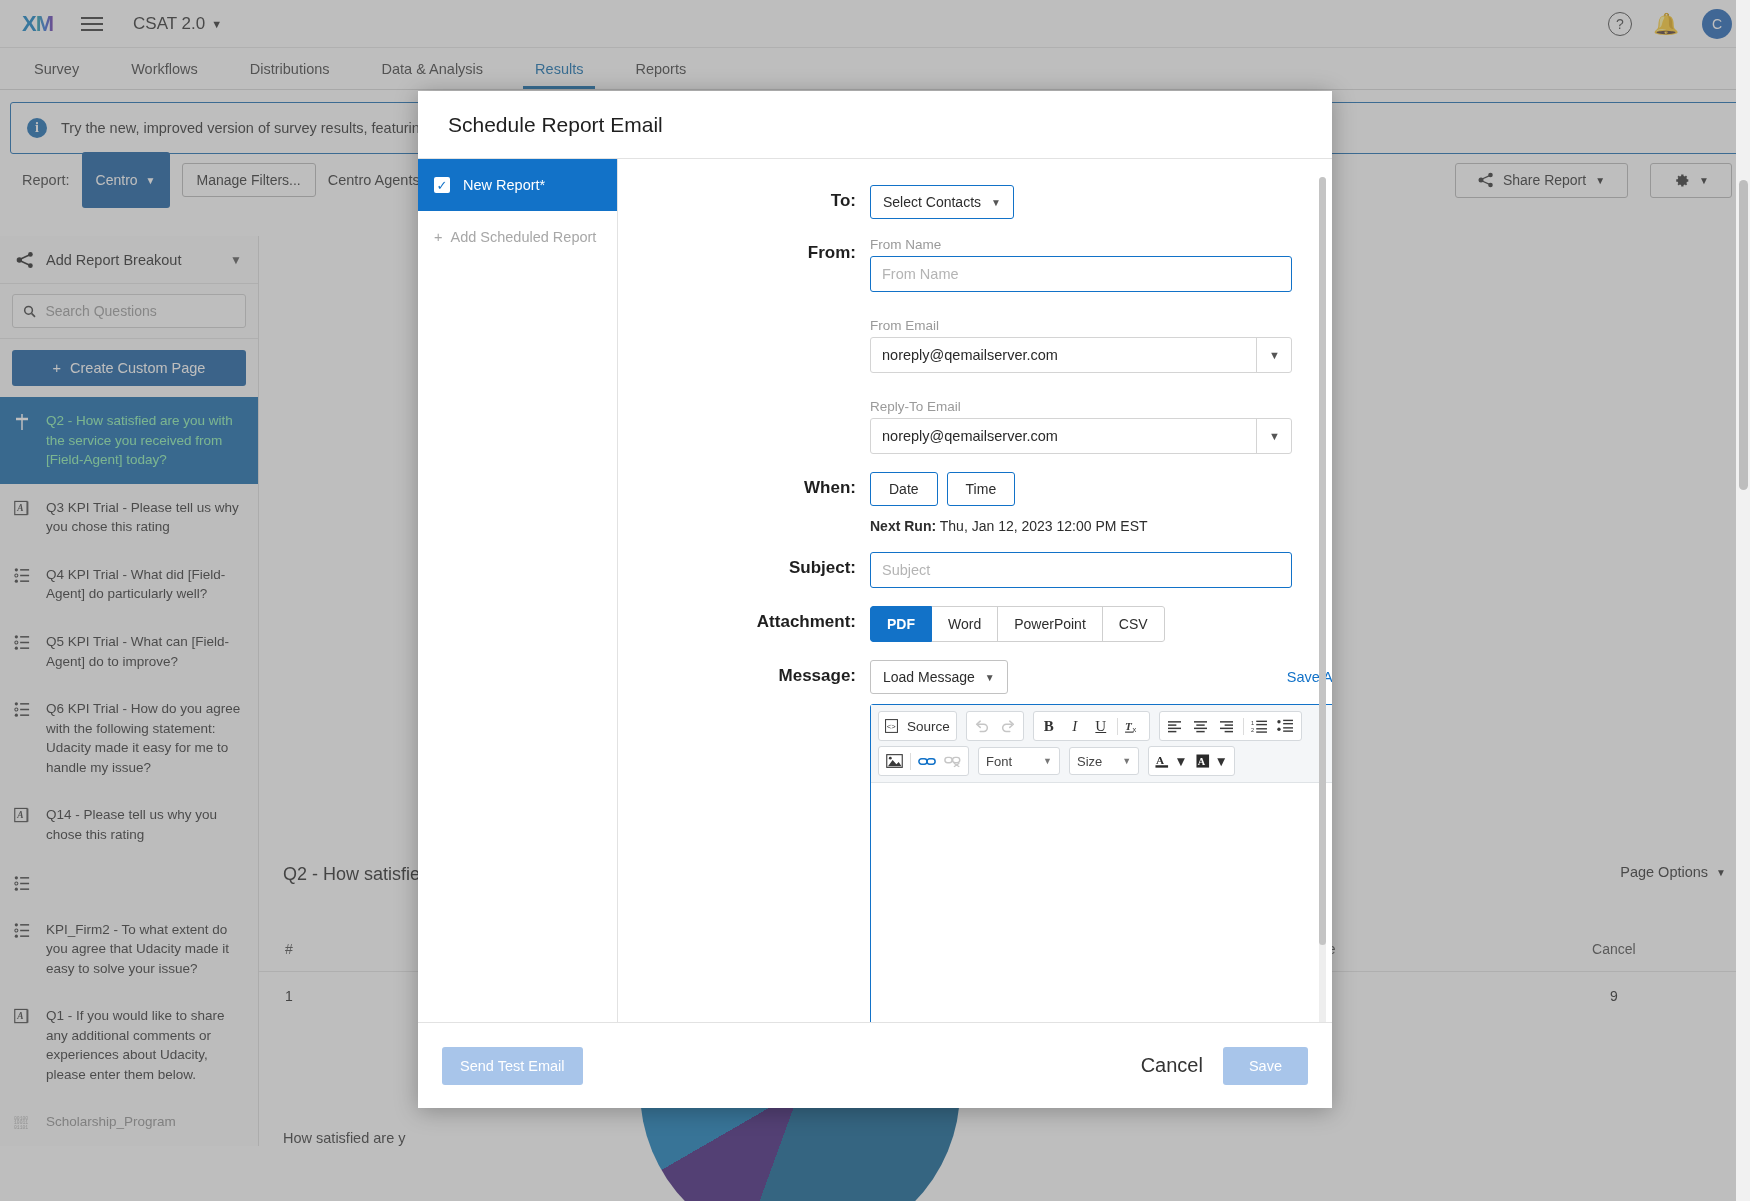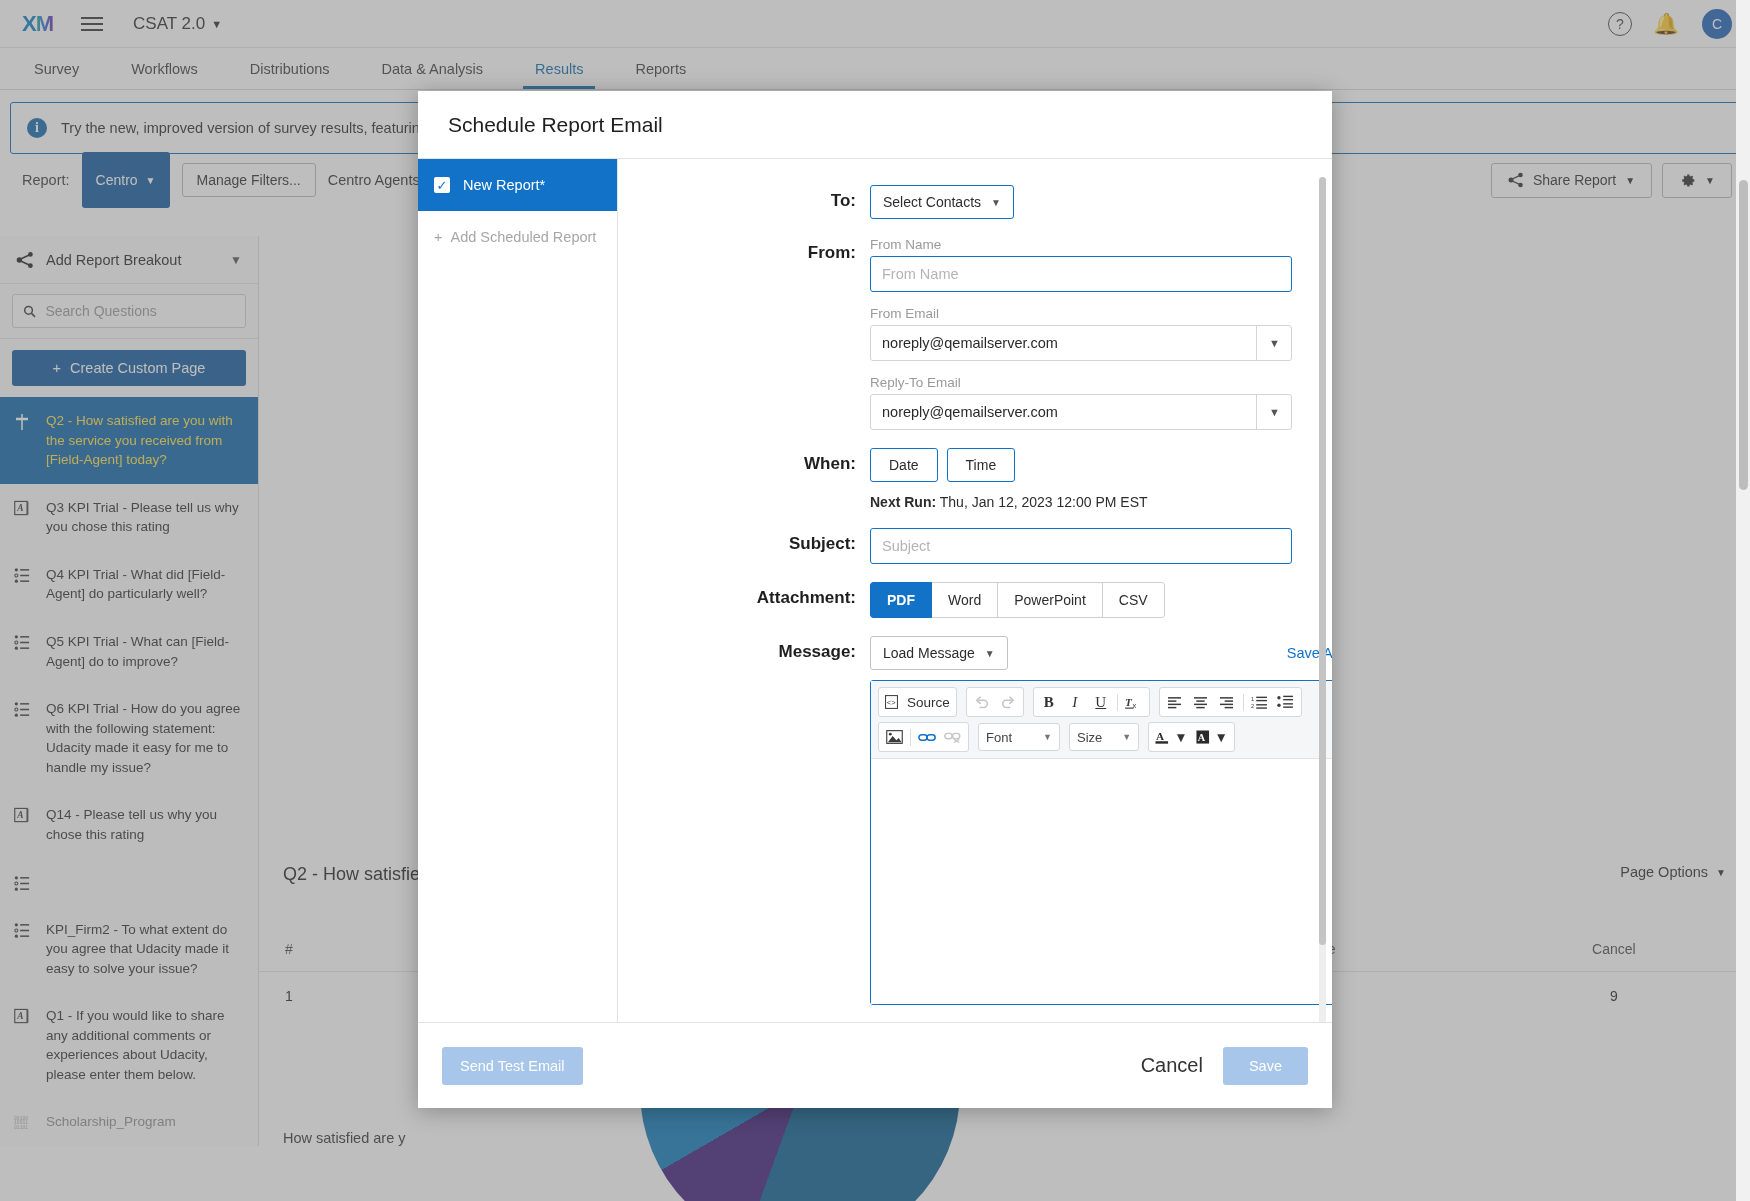--- a/index.html
+++ b/index.html
@@ -106,23 +106,24 @@
     font-size: 14.5px; color: #303030; display: flex; align-items: center; gap: 7px; cursor: pointer;
   }
   .minus-circle {
     width: 17px; height: 17px; border-radius: 50%; border: 1.4px solid #777;
     display: flex; align-items: center; justify-content: center;
     font-size: 13px; color: #777; line-height: 0;
   }
   .report-bar-right { margin-left: auto; display: flex; gap: 10px; }
   .btn-ghost-outline {
     background: #fff; border: 1px solid #b9b9b9; border-radius: 3px;
-    padding: 8px 16px; font-size: 14px; color: #2d2d2d; cursor: pointer;
+    padding: 8px 22px; font-size: 14px; color: #2d2d2d; cursor: pointer;
     display: flex; align-items: center; gap: 9px;
     font-family: "Liberation Sans", sans-serif;
+    margin-left: 12px;
   }
 
   
   .body-area { display: flex; height: 940px; align-items: flex-end; }
 
   
   .sidebar {
     width: 259px; background: #fbfbfb; border-right: 1px solid #dedede;
     display: flex; flex-direction: column; overflow: hidden;
   }
@@ -148,21 +149,21 @@
     width: 100%; background: #125a9e; color: #fff; border: none; border-radius: 3px;
     padding: 10px 0; font-size: 14.5px; cursor: pointer;
     display: flex; align-items: center; justify-content: center; gap: 9px;
     font-family: "Liberation Sans", sans-serif;
   }
   .q-list { flex: 1; overflow: hidden; }
   .q-item {
     display: flex; gap: 12px; padding: 14px 16px 14px 14px;
     font-size: 13.5px; line-height: 1.45; color: #2f2f2f; cursor: pointer;
   }
-  .q-item.selected { background: #0d64a8; color: #fde047; }
+  .q-item.selected { background: #0d64a8; color: #86efac; }
   .q-item.dim { color: #8e8e8e; }
   .q-icon { flex: 0 0 20px; width: 20px; padding-top: 2px; }
 
   
   .main { flex: 1; background: #ffffff; position: relative; overflow: hidden; }
   .main-head { display: flex; align-items: flex-start; padding: 18px 24px 0 24px; }
   .q-title { font-size: 18px; color: #222; }
   .page-options {
     margin-left: auto; font-size: 14.5px; color: #2d2d2d;
     display: flex; align-items: center; gap: 8px; cursor: pointer;
@@ -271,21 +272,21 @@
   .input-grey {
     width: 100%; border: 1px solid #d4d4d4; border-radius: 3px;
     padding: 9px 44px 9px 11px; font-size: 14.5px; color: #2a2a2a; outline: none;
     font-family: "Liberation Sans", sans-serif; background: #fff;
   }
   .caret-box {
     position: absolute; right: 0; top: 0; bottom: 0; width: 36px;
     border-left: 1px solid #d4d4d4; display: flex; align-items: center;
     justify-content: center; font-size: 11px; color: #555; cursor: pointer;
   }
-  .mb14 { margin-bottom: 14px; }
+  .mb14 { margin-bottom: 26px; }
 
   .when-btns { display: flex; gap: 9px; }
   .when-btn {
     border: 1px solid #1272c8; border-radius: 3px; background: #fff;
     padding: 8px 18px; font-size: 14px; color: #2d2d2d; cursor: pointer;
     font-family: "Liberation Sans", sans-serif;
   }
   .next-run { margin-top: 12px; font-size: 14px; color: #2d2d2d; }
   .next-run b { font-weight: bold; }
 

